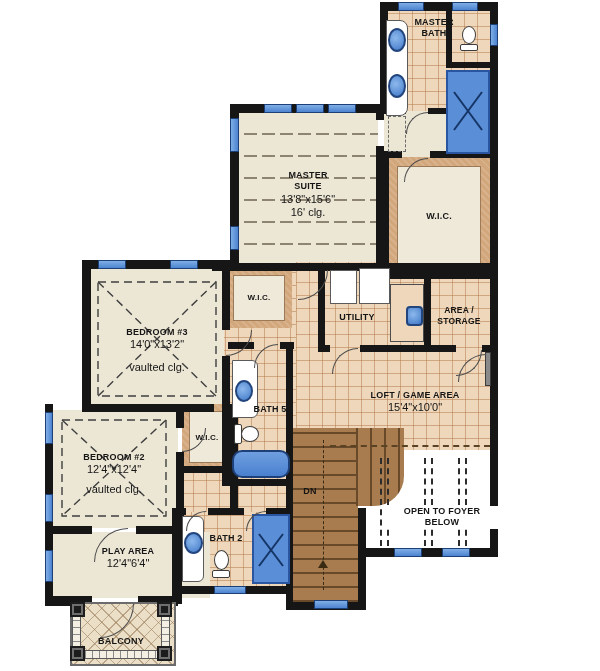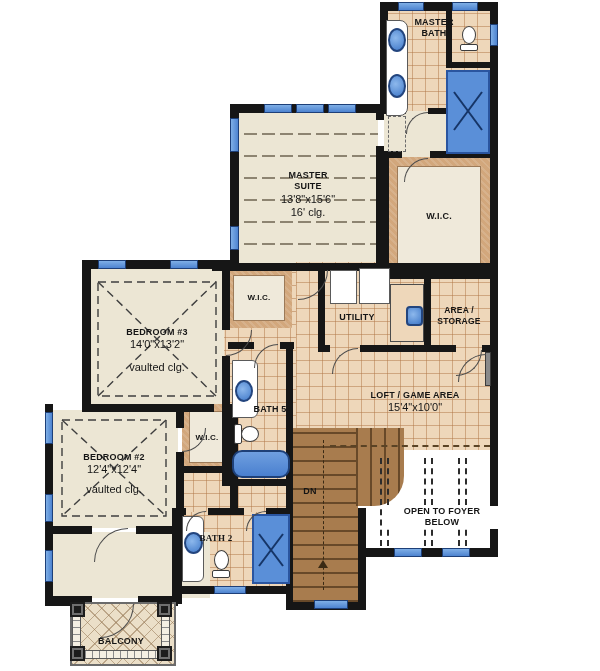--- a/index.html
+++ b/index.html
@@ -265,17 +265,21 @@
     <div class="lbl">BEDROOM #2</div>
     <div class="lbl dims">12'4"x12'4"</div>
     <div class="lbl dims" style="margin-top:6px;">vaulted clg.</div>
   </div>
 
   <div class="a" style="left:352px;top:390px;width:126px;text-align:center;">
     <div class="lbl">LOFT / GAME AREA</div>
     <div class="lbl dims">15'4"x10'0"</div>
   </div>
 
-
-  <div class="a lbl" style="left:192px;top:533px;width:48px;font-family:Liberation Serif, serif;">BATH 2</div>
+  <div class="a" style="left:66px;top:546px;width:124px;text-align:center;">
+    <div class="lbl">PLAY AREA</div>
+    <div class="lbl dims">12'4"6'4"</div>
+  </div>
+
+  <div class="a lbl" style="left:202px;top:533px;width:48px;">BATH 2</div>
   <div class="a lbl" style="left:86px;top:636px;width:70px;">BALCONY</div>
 
 </div>
 
 </body></html>

